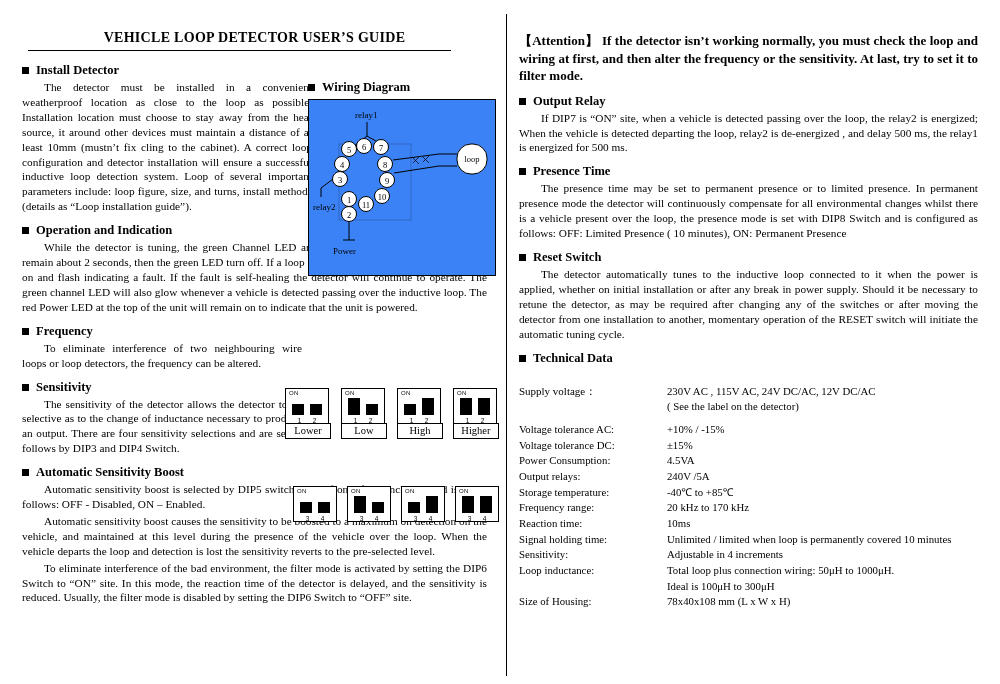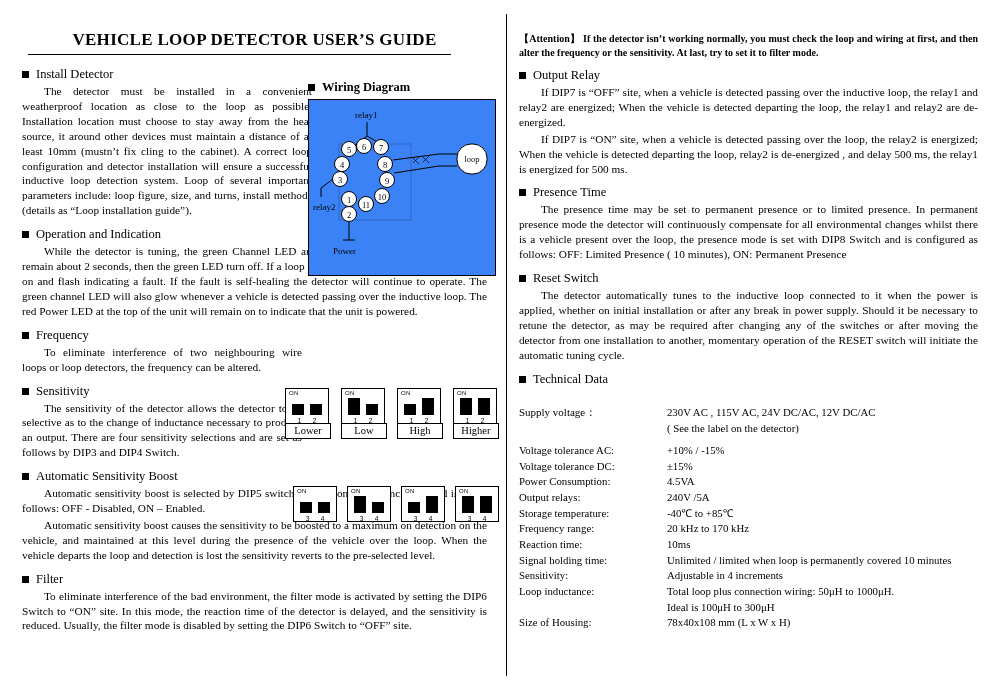--- a/index.html
+++ b/index.html
@@ -39,34 +39,34 @@
     position: absolute;
     left: 506px;
     top: 14px;
     bottom: 8px;
     width: 1px;
     background: #000;
   }
   .doc-title {
     text-align: center;
     font-weight: bold;
-    font-size: 17px;
+    font-size: 14px;
     letter-spacing: 0.3px;
     margin: 12px 0 4px 0;
     font-family: "Liberation Serif", serif;
   }
   .title-rule {
     border: none;
     border-top: 1px solid #000;
     margin: 4px 36px 12px 6px;
   }
   .sec-head {
     display: flex;
     align-items: center;
-    font-weight: normal;
+    font-weight: bold;
     font-size: 12.5px;
     margin: 9px 0 2px 0;
   }
   .sec-head .bullet {
     display: inline-block;
     width: 7px;
     height: 7px;
     background: #000;
     margin-right: 7px;
     flex: none;
@@ -74,21 +74,21 @@
   p.body {
     font-size: 11.3px;
     line-height: 1.32;
     text-align: justify;
     margin: 2px 0 2px 0;
     text-indent: 22px;
   }
 
   
   .attention {
-    font-size: 10px;
+    font-size: 13px;
     line-height: 1.35;
     text-align: justify;
     font-weight: bold;
     margin: 14px 0 6px 0;
   }
   .attention .lead { font-weight: bold; }
 
   
   .wiring-wrap {
     position: absolute;
@@ -388,40 +388,35 @@
       </div>
     </div>
 
     <div class="sec-head">
       <span class="bullet"></span>
       <span>Automatic Sensitivity Boost</span>
     </div>
     <p class="body">Automatic sensitivity boost is selected by DIP5 switch on the front of the enclosure and is set as follows:   OFF - Disabled, ON – Enabled.</p>
     <p class="body">Automatic sensitivity boost causes the sensitivity to be boosted to a maximum on detection on the vehicle, and maintained at this level during the presence of the vehicle over the loop. When the vehicle departs the loop and detection is lost the sensitivity reverts to the pre-selected level.</p>
 
-    <div class="sec-head">
-      <span class="bullet"></span>
-      <span>Filter</span>
-    </div>
     <p class="body">To eliminate interference of the bad environment, the filter mode is activated by setting the DIP6 Switch to “ON” site. In this mode, the reaction time of the detector is delayed, and the sensitivity is reduced. Usually, the filter mode is disabled by setting the DIP6 Switch to “OFF” site.</p>
 
   </div>
 
   <div class="col col-right">
 
     <p class="attention">
       <span class="lead">【Attention】</span>
       <span>If the detector isn’t working normally, you must check the loop and wiring at first, and then alter the frequency or the sensitivity. At last, try to set it to filter mode.</span>
     </p>
 
     <div class="sec-head">
       <span class="bullet"></span>
       <span>Output Relay</span>
     </div>
-    <p class="body">If DIP7 is “OFF” site, when a vehicle is detected passing over the inductive loop, the relay1 and relay2 are energized; When the vehicle is detected departing the loop, the relay1 and relay2 are de-energized.</p>
     <p class="body">If DIP7 is “ON” site, when a vehicle is detected passing over the loop, the relay2 is energized; When the vehicle is detected departing the loop, relay2 is de-energized , and delay 500 ms, the relay1 is energized for 500 ms.</p>
 
     <div class="sec-head">
       <span class="bullet"></span>
       <span>Presence Time</span>
     </div>
     <p class="body">The presence time may be set to permanent presence or to limited presence. In permanent presence mode the detector will continuously compensate for all environmental changes whilst there is a vehicle present over the loop, the presence mode is set with DIP8 Switch and is configured as follows:   OFF:  Limited Presence ( 10 minutes), ON:  Permanent Presence</p>
 
     <div class="sec-head">
       <span class="bullet"></span>

